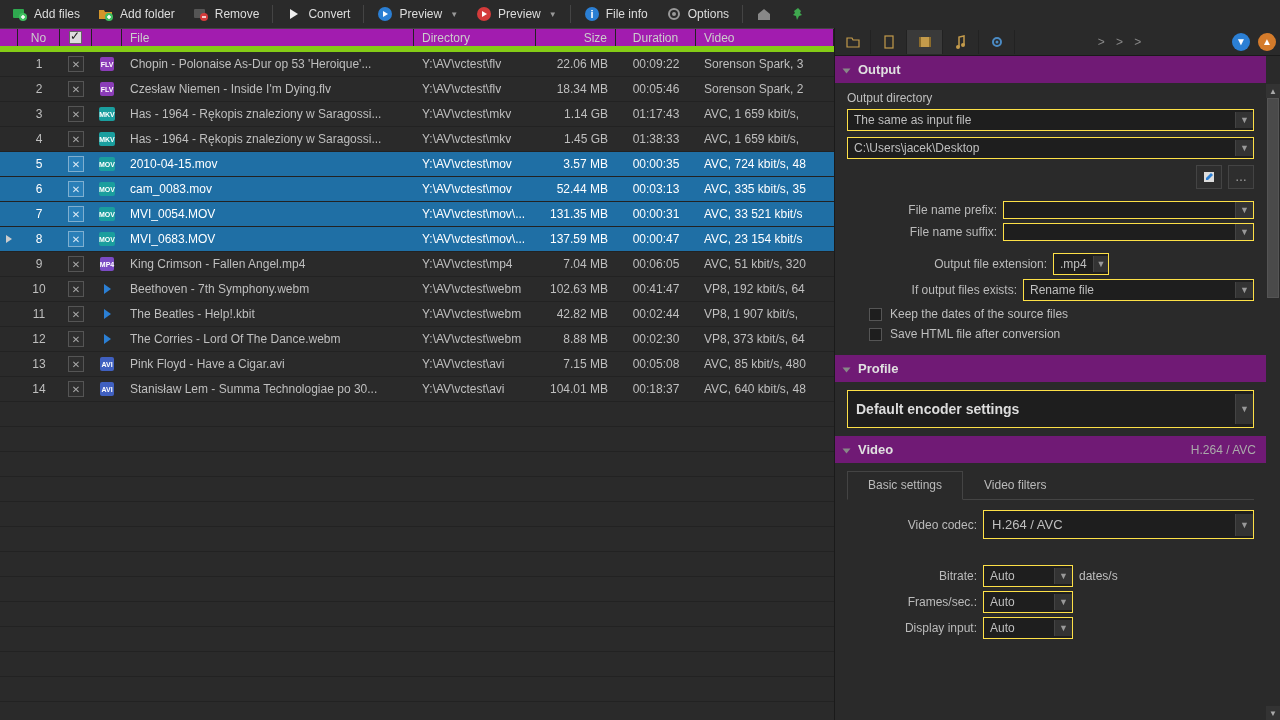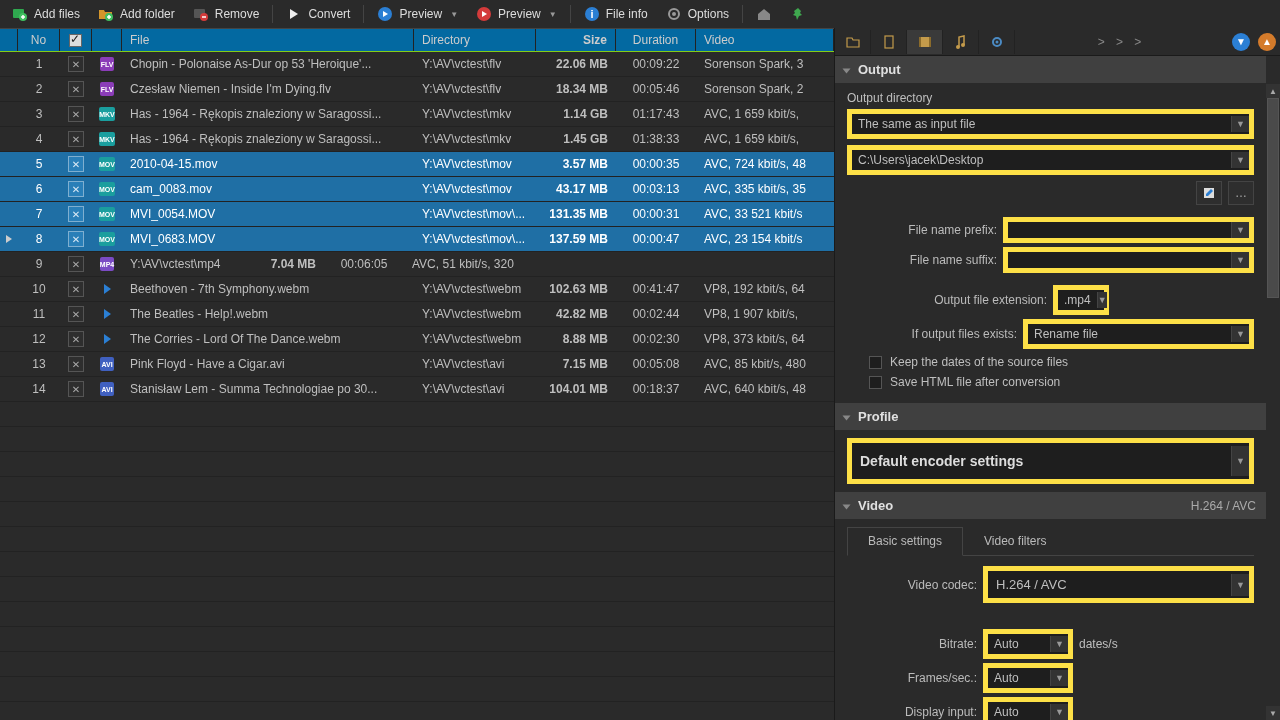--- a/index.html
+++ b/index.html
@@ -43,43 +43,43 @@
 
 .filepane {
   flex: 1;
   background: #2a2a2a;
   overflow: hidden;
   display: flex;
   flex-direction: column;
 }
 .headers {
   display: flex;
-  background: #0369a1;
+  background: #a21caf;
   border-top: 1px solid #444;
-  border-bottom: 1px solid #84cc16;
+  border-bottom: 6px solid #84cc16;
   height: 24px;
   align-items: center;
 }
 .hcell {
   padding: 0 8px;
   color: #ccc;
   font-size: 12px;
   border-right: 1px solid #222;
   height: 100%;
   display: flex;
   align-items: center;
   overflow: hidden;
 }
 .col-marker { width: 18px; justify-content: center; }
 .col-no { width: 42px; justify-content: center; }
 .col-chk { width: 32px; justify-content: center; }
 .col-ico { width: 30px; justify-content: center; }
 .col-file { width: 292px; }
 .col-dir { width: 122px; }
-.col-size { width: 80px; justify-content: flex-end; font-weight: bold; }
+.col-size { width: 80px; justify-content: flex-end; }
 .col-dur { width: 80px; justify-content: center; }
 .col-video { flex: 1; }
 
 .rows { flex: 1; overflow: hidden; }
 .row {
   display: flex;
   height: 25px;
   align-items: center;
   border-bottom: 1px solid #222;
 }
@@ -167,21 +167,21 @@
 
 .side-body {
   flex: 1;
   overflow-y: auto;
   padding-right: 14px;
 }
 .section-head {
   display: flex;
   align-items: center;
   padding: 6px 10px;
-  background: #404040;
+  background: #701a75;
   font-weight: bold;
   color: #e0e0e0;
   font-size: 13px;
 }
 .section-head .tri {
   width: 0; height: 0;
   border-left: 5px solid #888;
   border-top: 4px solid transparent;
   border-bottom: 4px solid transparent;
   margin-right: 8px;
@@ -199,21 +199,21 @@
 .form-label {
   text-align: right;
   color: #bbb;
   font-size: 12px;
 }
 .label-wide { width: 150px; }
 .dd {
   display: flex;
   align-items: center;
   background: #1e1e1e;
-  border: 5px solid #fde047;
+  border: 1px solid #fde047;
   padding: 3px 6px;
   position: relative;
 }
 .dd .arrow {
   width: 18px;
   text-align: center;
   color: #999;
   background: #333;
   border-left: 1px solid #444;
   margin: -3px -6px -3px 6px;
@@ -489,21 +489,21 @@
           <div class="cell col-marker"></div>
           <div class="cell col-no" style="justify-content:center">6</div>
           <div class="cell col-chk" style="justify-content:center">
             <div class="xbtn">✕</div>
           </div>
           <div class="cell col-ico" style="justify-content:center">
             <div class="ftype mov">MOV</div>
           </div>
           <div class="cell col-file">cam_0083.mov</div>
           <div class="cell col-dir">Y:\AV\vctest\mov</div>
-          <div class="cell col-size" style="justify-content:flex-end">43.17 MB</div>
+          <div class="cell col-size" style="justify-content:flex-end">52.44 MB</div>
           <div class="cell col-dur" style="justify-content:center">00:03:13</div>
           <div class="cell col-video">AVC, 335 kbit/s, 35</div>
         </div>
         <div class="row sel">
           <div class="cell col-marker"></div>
           <div class="cell col-no" style="justify-content:center">7</div>
           <div class="cell col-chk" style="justify-content:center">
             <div class="xbtn">✕</div>
           </div>
           <div class="cell col-ico" style="justify-content:center">
@@ -534,20 +534,21 @@
         </div>
         <div class="row">
           <div class="cell col-marker"></div>
           <div class="cell col-no" style="justify-content:center">9</div>
           <div class="cell col-chk" style="justify-content:center">
             <div class="xbtn">✕</div>
           </div>
           <div class="cell col-ico" style="justify-content:center">
             <div class="ftype mp4">MP4</div>
           </div>
+          <div class="cell col-file">King Crimson - Fallen Angel.mp4</div>
           <div class="cell col-dir">Y:\AV\vctest\mp4</div>
           <div class="cell col-size" style="justify-content:flex-end">7.04 MB</div>
           <div class="cell col-dur" style="justify-content:center">00:06:05</div>
           <div class="cell col-video">AVC, 51 kbit/s, 320</div>
         </div>
         <div class="row">
           <div class="cell col-marker"></div>
           <div class="cell col-no" style="justify-content:center">10</div>
           <div class="cell col-chk" style="justify-content:center">
             <div class="xbtn">✕</div>
@@ -563,21 +564,21 @@
         </div>
         <div class="row">
           <div class="cell col-marker"></div>
           <div class="cell col-no" style="justify-content:center">11</div>
           <div class="cell col-chk" style="justify-content:center">
             <div class="xbtn">✕</div>
           </div>
           <div class="cell col-ico" style="justify-content:center">
             <div class="play-tri"></div>
           </div>
-          <div class="cell col-file">The Beatles - Help!.webm</div>
+          <div class="cell col-file">The Beatles - Help!.kbit</div>
           <div class="cell col-dir">Y:\AV\vctest\webm</div>
           <div class="cell col-size" style="justify-content:flex-end">42.82 MB</div>
           <div class="cell col-dur" style="justify-content:center">00:02:44</div>
           <div class="cell col-video">VP8, 1 907 kbit/s,</div>
         </div>
         <div class="row">
           <div class="cell col-marker"></div>
           <div class="cell col-no" style="justify-content:center">12</div>
           <div class="cell col-chk" style="justify-content:center">
             <div class="xbtn">✕</div>

